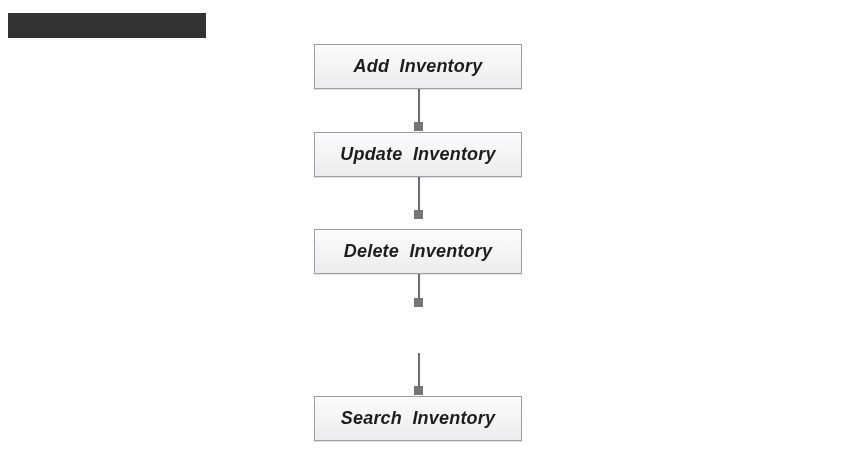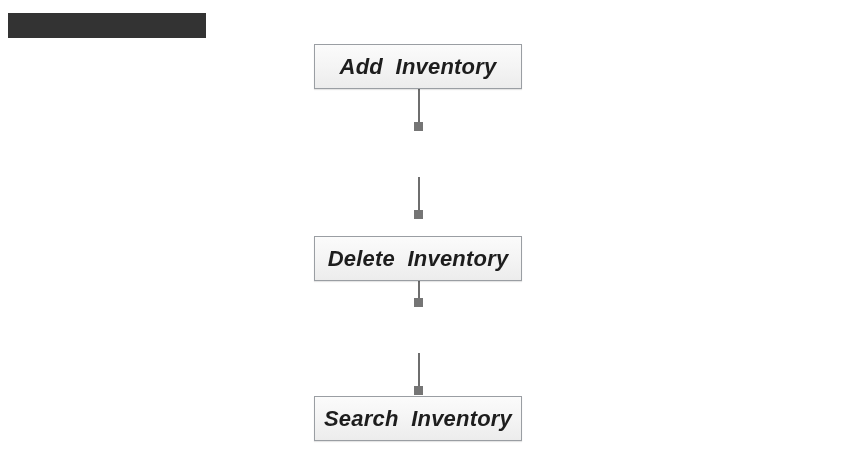--- a/index.html
+++ b/index.html
@@ -57,30 +57,30 @@
     background: linear-gradient(to bottom, #fbfbfb 0%, #f5f5f5 45%, #ececec 100%);
     box-shadow: 0 1px 1px rgba(0,0,0,0.10);
     display: flex;
     align-items: center;
     justify-content: center;
   }
   .node-label {
     font-family: "Liberation Sans", sans-serif;
     font-style: italic;
     font-weight: bold;
-    font-size: 22px;
+    font-size: 18px;
     color: #1d1d1d;
     letter-spacing: 0.2px;
     white-space: pre;
     user-select: none;
   }
 
   .node-1 { top: 44px; }
   .node-2 { top: 132px; }
-  .node-3 { top: 236px; }
+  .node-3 { top: 229px; }
   .node-4 { top: 308px; }
   .node-5 { top: 396px; text-align: right; }
 
   
   .edge-line {
     position: absolute;
     left: 418px;
     width: 2px;
     background: #6e6e6e;
   }
@@ -122,20 +122,23 @@
     <div class="edge-line edge-3"></div>
     <div class="edge-marker marker-3"></div>
 
     <div class="edge-line edge-4"></div>
     <div class="edge-marker marker-4"></div>
 
     <div class="node node-1">
       <span class="node-label">Add  Inventory</span>
     </div>
 
+    <div class="node node-2">
+      <span class="node-label">Update  Inventory</span>
+    </div>
 
     <div class="node node-3">
       <span class="node-label">Delete  Inventory</span>
     </div>
 
 
     <div class="node node-5">
       <span class="node-label">Search  Inventory</span>
     </div>
 

